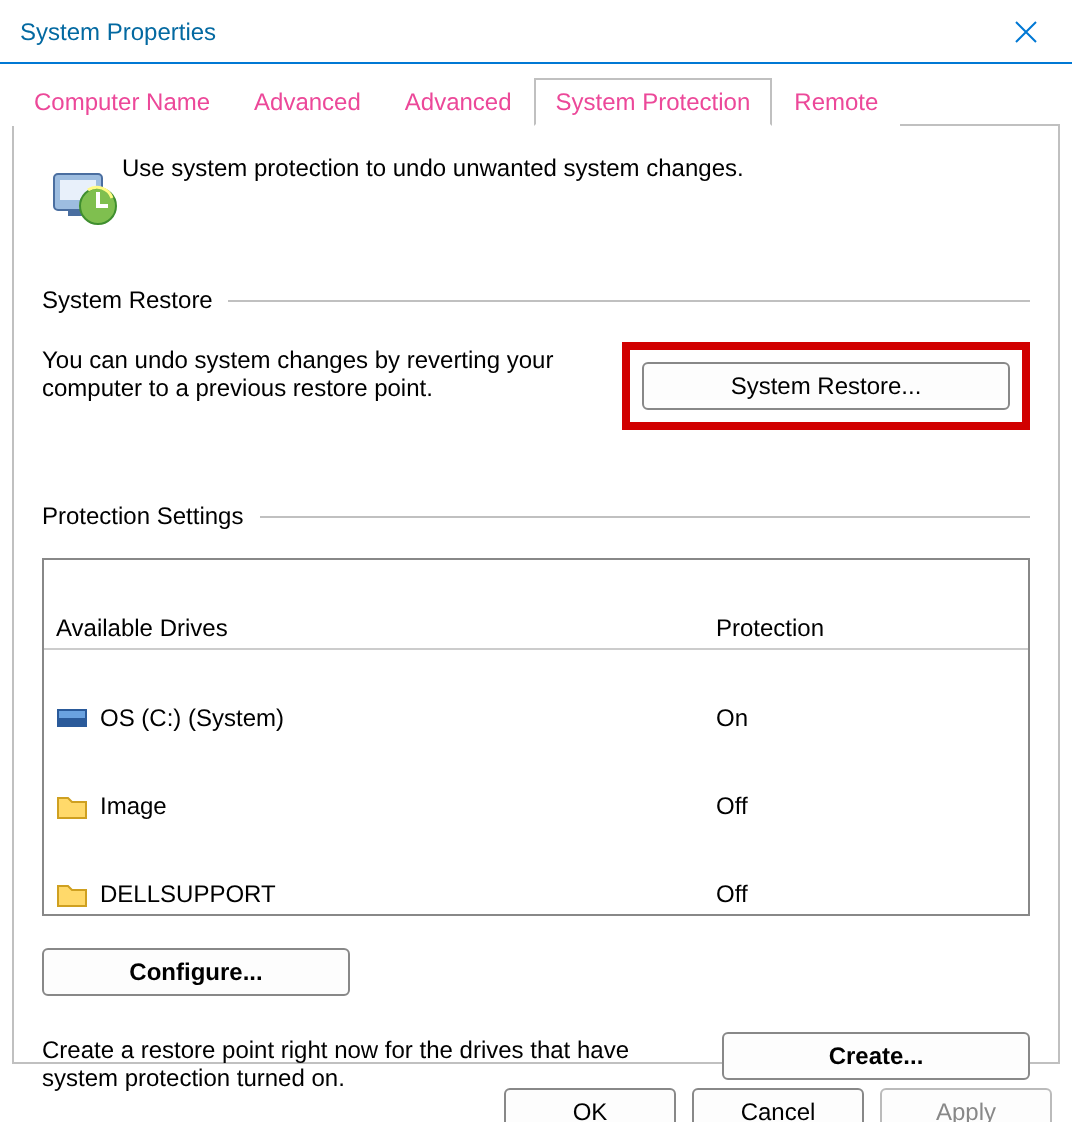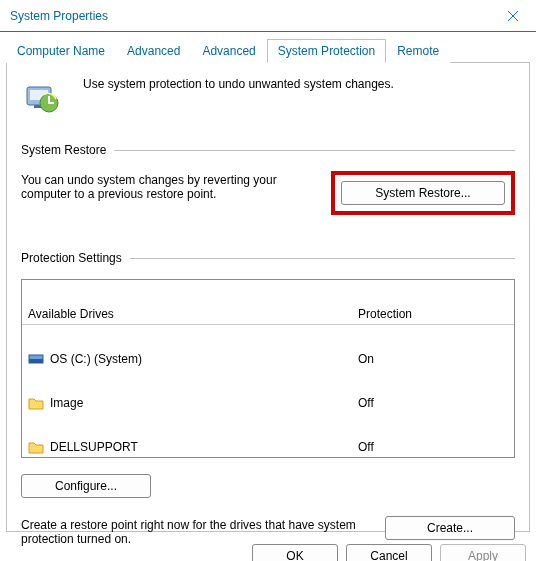--- a/index.html
+++ b/index.html
@@ -37,41 +37,41 @@
   .tabs {
     display: flex;
     margin: 6px 6px 0 6px;
     position: relative;
   }
   .tab {
     padding: 4px 10px;
     border: 1px solid transparent;
     border-bottom: none;
     font-size: 12px;
-    color: #0369a1;
+    color: #ec4899;
     background: #fff;
     position: relative;
     top: 1px;
   }
   .tab.active {
     border-color: #c0c0c0;
     border-bottom: 1px solid #fff;
     z-index: 2;
   }
   .panel {
     border: 1px solid #c0c0c0;
     margin: 0 6px 6px 6px;
     padding: 14px;
     background: #fff;
     height: 470px;
   }
   .intro {
     display: flex;
     align-items: flex-start;
-    gap: 22px;
+    gap: 0;
     margin-bottom: 26px;
   }
   .intro-icon {
     width: 40px;
     height: 40px;
     flex-shrink: 0;
   }
   .group-header {
     display: flex;
     align-items: center;
@@ -88,29 +88,29 @@
     background: #c0c0c0;
   }
   .row {
     display: flex;
     gap: 12px;
     align-items: flex-start;
     margin-bottom: 18px;
   }
   .row .desc { flex: 1; padding-top: 2px; }
   .btn {
-    width: 164px;
+    width: 184px;
     height: 24px;
     border: 1px solid #888;
     background: #fdfdfd;
     font-family: inherit;
     font-size: 12px;
     border-radius: 3px;
   }
-  .btn.small { width: 130px; }
+  .btn.small { width: 154px; font-weight: bold; }
   .btn.disabled { color: #888; border-color: #bbb; }
   .highlight-box {
     border: 4px solid #d10000;
     padding: 6px;
   }
   .drives {
     border: 1px solid #888;
     margin-bottom: 16px;
   }
   .drives-header, .drive-row {

